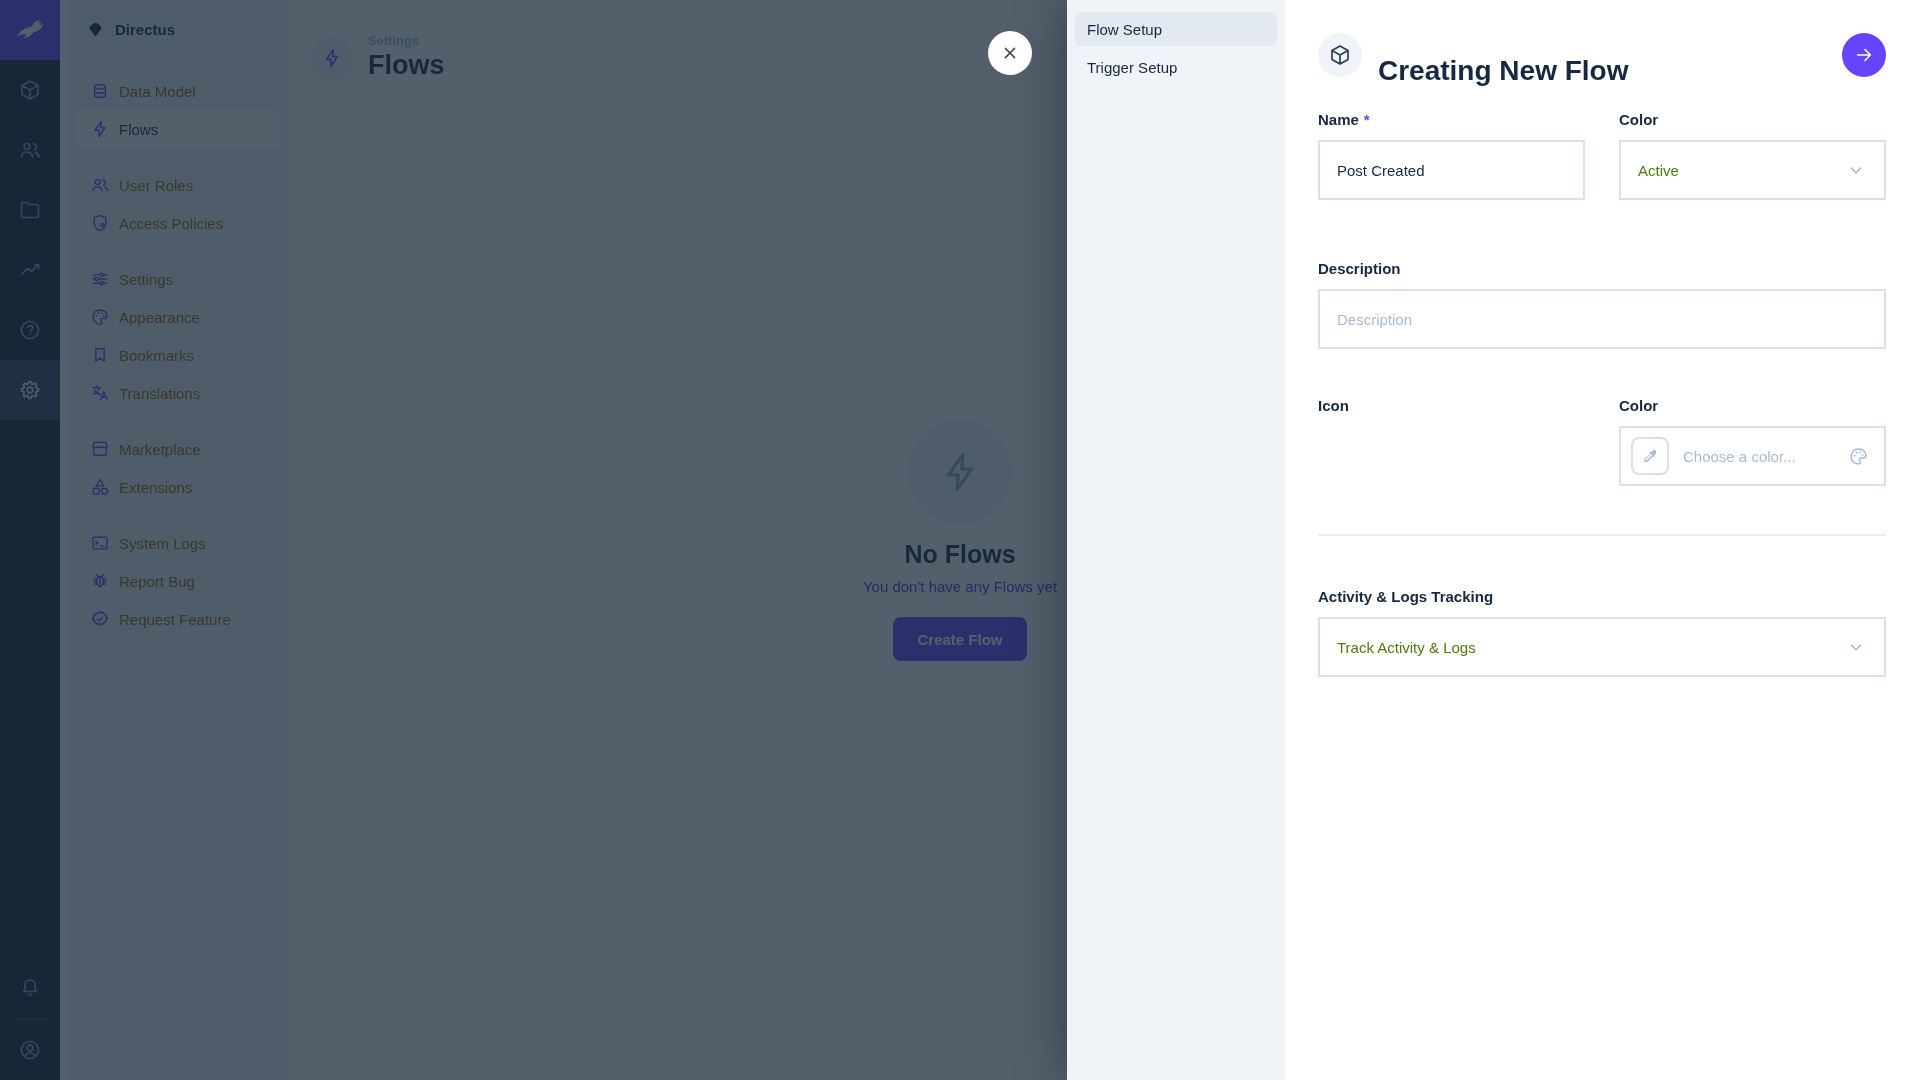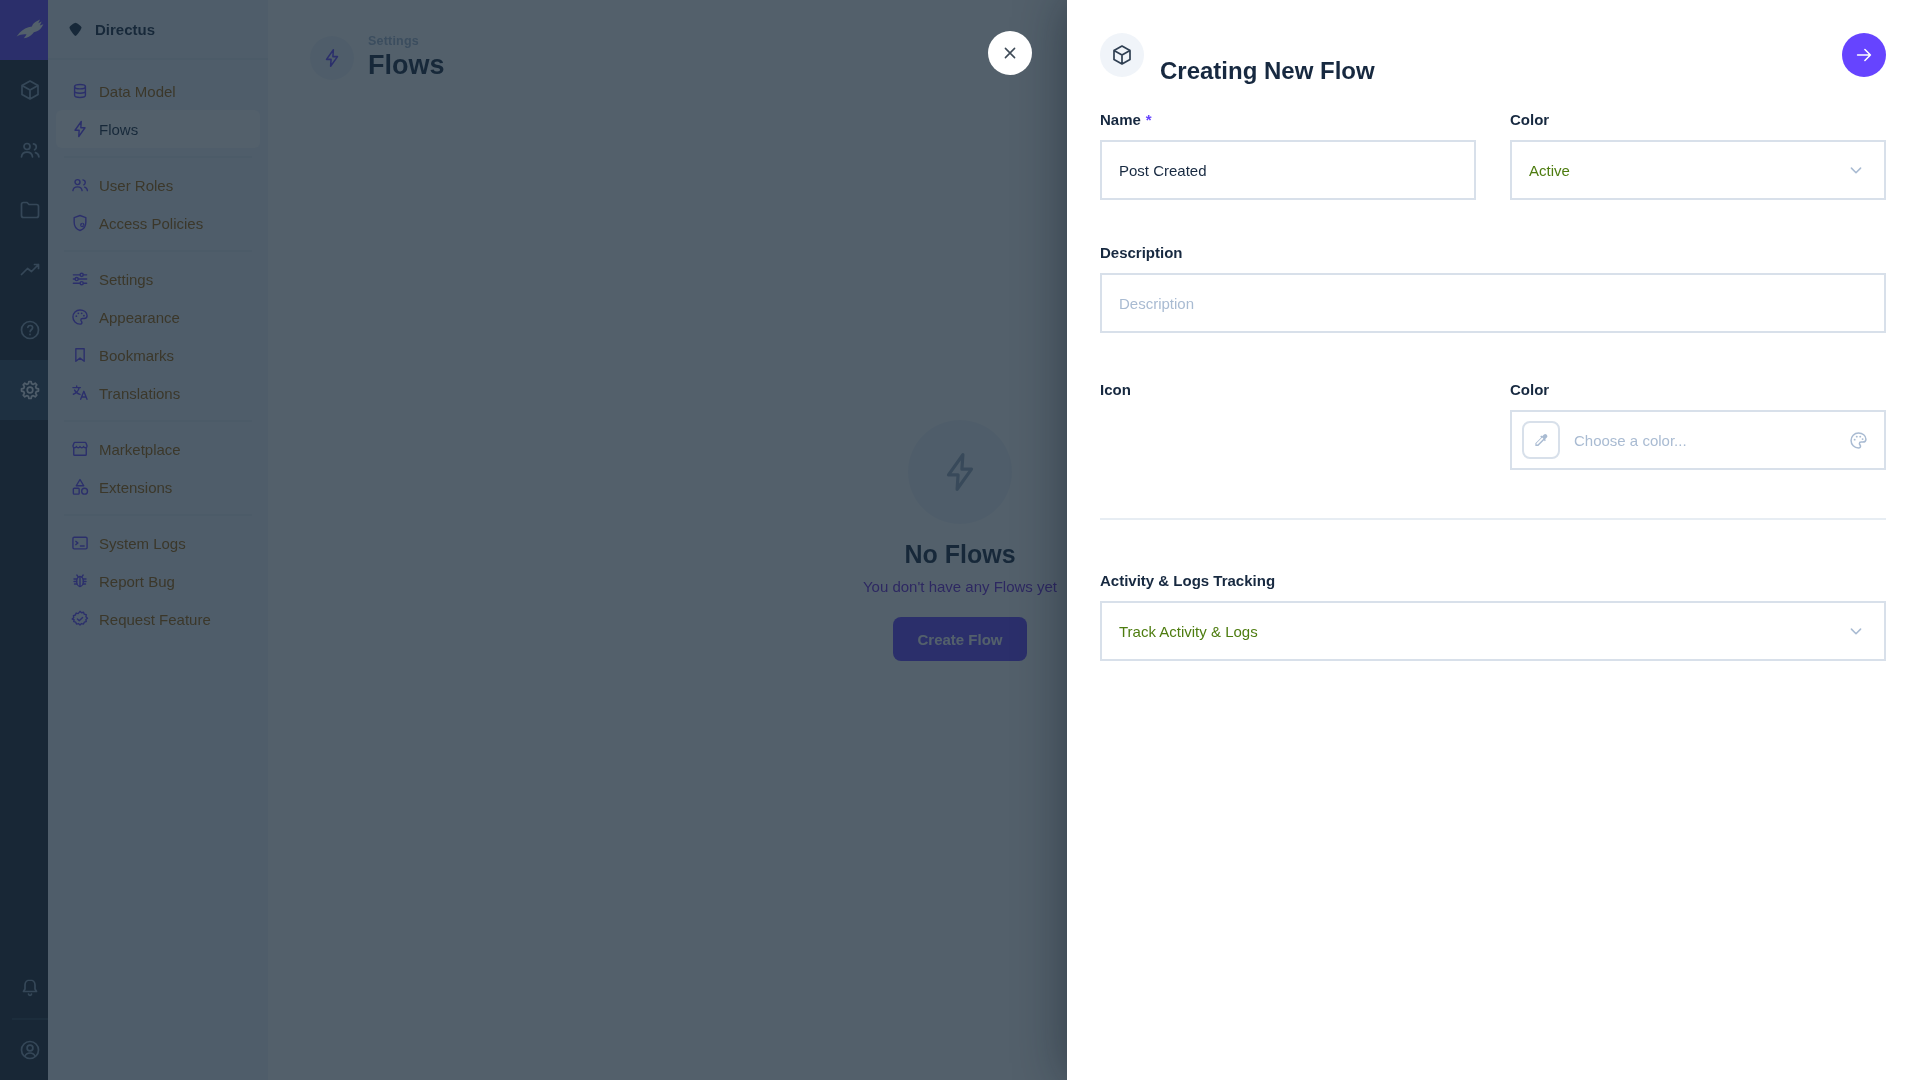--- a/index.html
+++ b/index.html
@@ -11,21 +11,21 @@
 
   
   .module-bar { position:absolute; left:0; top:0; width:60px; height:1080px; background:#1c2633; z-index:10; }
   .logo { width:60px; height:60px; background:#6644ff; display:flex; align-items:center; justify-content:center; cursor:pointer; }
   .module-item { width:60px; height:60px; display:flex; align-items:center; justify-content:center; color:#8b9fb5; cursor:pointer; }
   .module-item.active { background:#35455c; color:#eef3f9; }
   .module-bottom { position:absolute; bottom:0; left:0; width:60px; }
   .module-divider { height:2px; background:#2d3a49; margin:0 12px; }
 
   
-  .nav { position:absolute; left:48px; top:0; width:220px; height:1080px; background:#f0f4f9; z-index:10; }
+  .nav { position:absolute; left:68px; top:0; width:220px; height:1080px; background:#f0f4f9; z-index:10; }
   .nav-header { height:60px; display:flex; align-items:center; gap:10px; padding:0 18px; border-bottom:2px solid #e4eaf1; color:#172940; font-size:15px; font-weight:700; }
   .nav-body { padding:12px 8px; }
   .nav-item { height:38px; display:flex; align-items:center; gap:9px; padding:0 14px; border-radius:6px; font-size:15px; font-weight:500; color:#a16207; cursor:pointer; }
   .nav-item .nicon { color:#6644ff; flex:0 0 auto; }
   .nav-item.active { background:#fdfefe; color:#172940; }
   .nav-divider { height:2px; background:#e4eaf1; margin:8px 8px; }
 
   
   .main { position:absolute; left:280px; top:0; right:0; height:1080px; background:#fff; z-index:5; }
   .main-header { position:absolute; left:30px; top:34px; display:flex; align-items:center; gap:14px; }
@@ -45,34 +45,34 @@
   .close-btn { position:absolute; left:988px; top:31px; width:44px; height:44px; border-radius:50%; background:#fff; color:#3e4a57; display:flex; align-items:center; justify-content:center; z-index:60; cursor:pointer; border:none; }
 
   
   .drawer { position:absolute; left:1067px; top:0; width:853px; height:1080px; z-index:50; display:flex; box-shadow:0 0 48px rgba(10,20,30,0.45); }
   .drawer-nav { width:218px; background:#f0f4f9; padding:12px 8px; flex:0 0 auto; }
   .drawer-nav-item { height:34px; display:flex; align-items:center; padding:0 12px; border-radius:6px; font-size:15px; font-weight:500; color:#172940; margin-bottom:4px; cursor:pointer; }
   .drawer-nav-item.active { background:#e2e9f1; }
   .drawer-content { flex:1; background:#fff; padding:33px 34px 0 33px; position:relative; }
   .drawer-header { display:flex; align-items:center; gap:16px; height:44px; }
   .header-badge { width:44px; height:44px; border-radius:50%; background:#f0f4f9; color:#2f3f52; display:flex; align-items:center; justify-content:center; flex:0 0 auto; }
-  .drawer-title { font-size:24px; font-weight:700; color:#172940;margin-top:32px; }
+  .drawer-title { font-size:28px; font-weight:700; color:#172940;margin-top:32px; }
   .next-btn { margin-left:auto; width:44px; height:44px; border-radius:50%; border:none; background:#6644ff; color:#fff; display:flex; align-items:center; justify-content:center; cursor:pointer; }
 
   .form { margin-top:34px; }
   .grid-2 { display:grid; grid-template-columns:1fr 1fr; column-gap:34px; }
   .field-label { display:flex; gap:5px; font-size:15px; font-weight:700; color:#172940; margin-bottom:12px; }
   .req { color:#6644ff; }
   .control { height:60px; width:100%; border:2px solid #d8e0ea; border-radius:0; background:#fff; display:flex; align-items:center; padding:0 17px; font-size:15px; color:#172940; }
   input.control { font-family:inherit; outline:none; }
   input.control::placeholder { color:#a9bbd2; }
   .select-control { cursor:pointer; }
   .select-value { font-size:15px; color:#4d7c0f; }
   .chev { margin-left:auto; color:#a9bbd2; }
-  .mt44 { margin-top:44px; } .mt48 { margin-top:48px; }
+  .mt44 { margin-top:60px; } .mt48 { margin-top:48px; }
   .form-divider { height:2px; background:#e7edf3; margin-top:48px; margin-bottom:52px; }
 
   .icon-control { cursor:pointer; gap:11px; }
   .icon-control .bolt-glyph { color:#6644ff; }
   .icon-value { color:#6644ff; font-weight:500; }
   .clear-x { margin-left:auto; color:#a9bbd2; cursor:pointer; }
   .color-control { padding:0 15px 0 10px; cursor:pointer; }
   .swatch-btn { width:38px; height:38px; border:2px solid #d8e0ea; border-radius:8px; background:#fff; display:flex; align-items:center; justify-content:center; color:#a9bbd2; cursor:pointer; flex:0 0 auto; }
   .color-placeholder { margin-left:14px; font-size:15px; color:#a9bbd2; }
   .palette-glyph { margin-left:auto; color:#a9bbd2; cursor:pointer; }
@@ -340,20 +340,24 @@
   <button class="close-btn">
     <span>
         <svg class="ic" width="22" height="22" viewBox="0 0 24 24" stroke-width="2">
           <path d="M7 7l10 10M17 7L7 17"></path>
         </svg>
       </span>
   </button>
 
   <div class="drawer">
 
+    <div class="drawer-nav">
+      <div class="drawer-nav-item active">Flow Setup</div>
+      <div class="drawer-nav-item">Trigger Setup</div>
+    </div>
 
     <div class="drawer-content">
 
       <div class="drawer-header">
         <div class="header-badge">
           <span>
               <svg class="ic" width="24" height="24" viewBox="0 0 24 24" stroke-width="1.5">
                 <path d="M12 3l8 4.5v9L12 21l-8-4.5v-9L12 3zM4 7.5L12 12l8-4.5M12 12v9"></path>
               </svg>
             </span>

